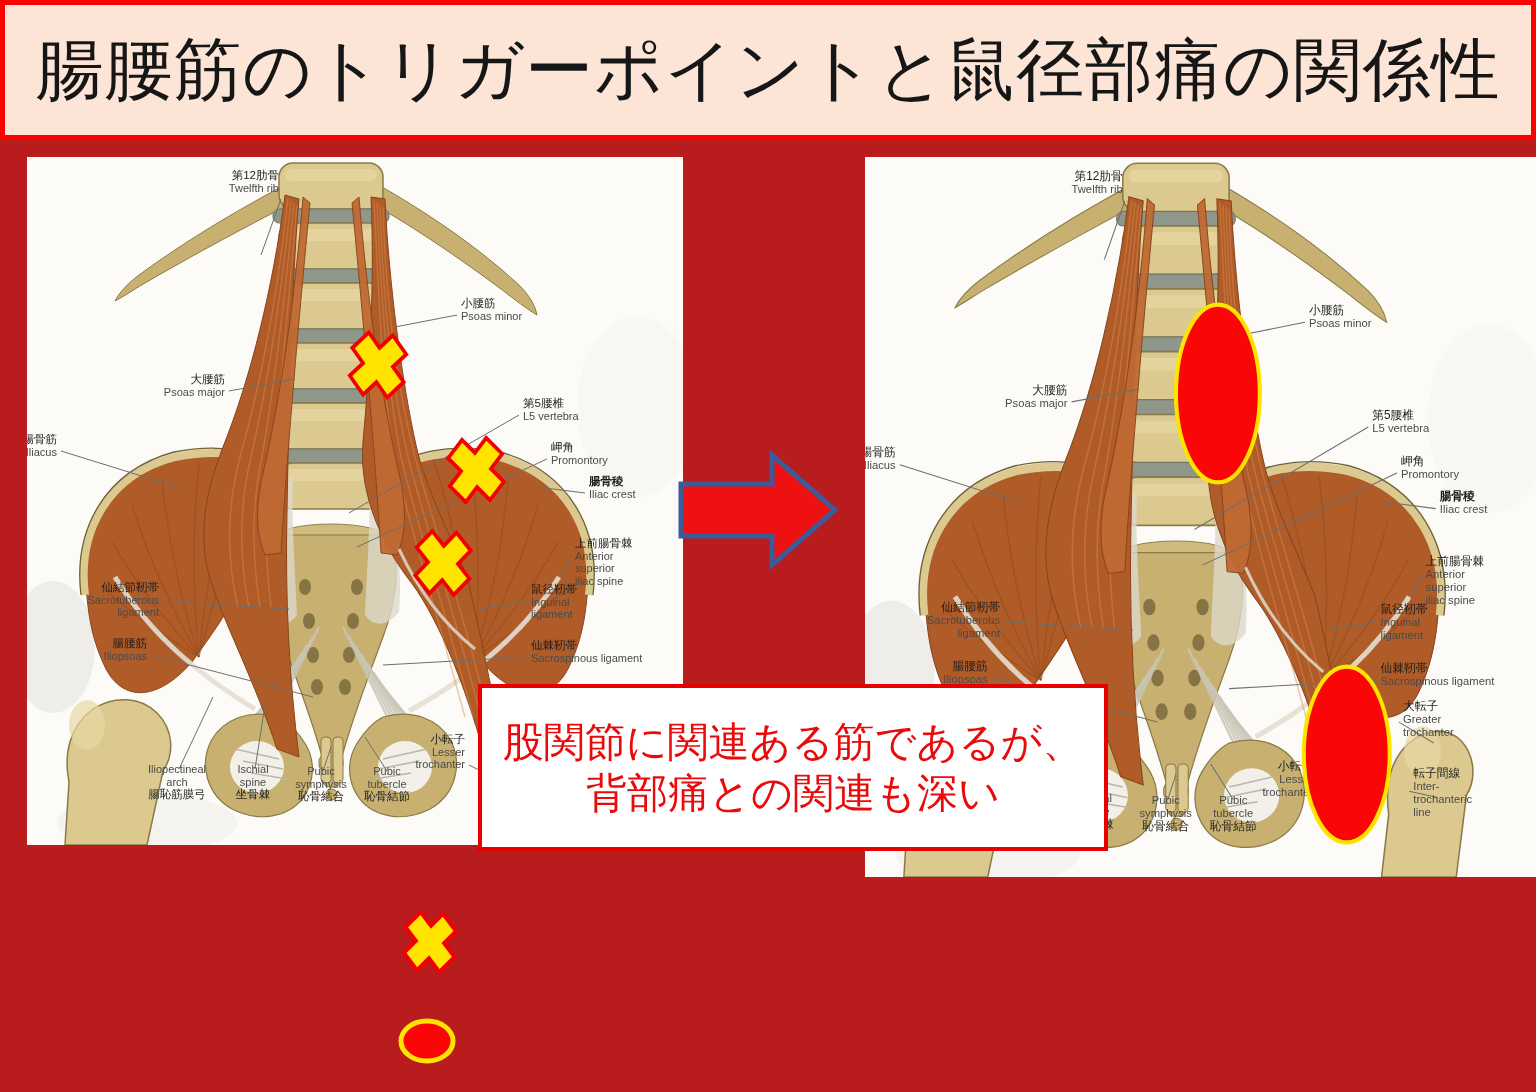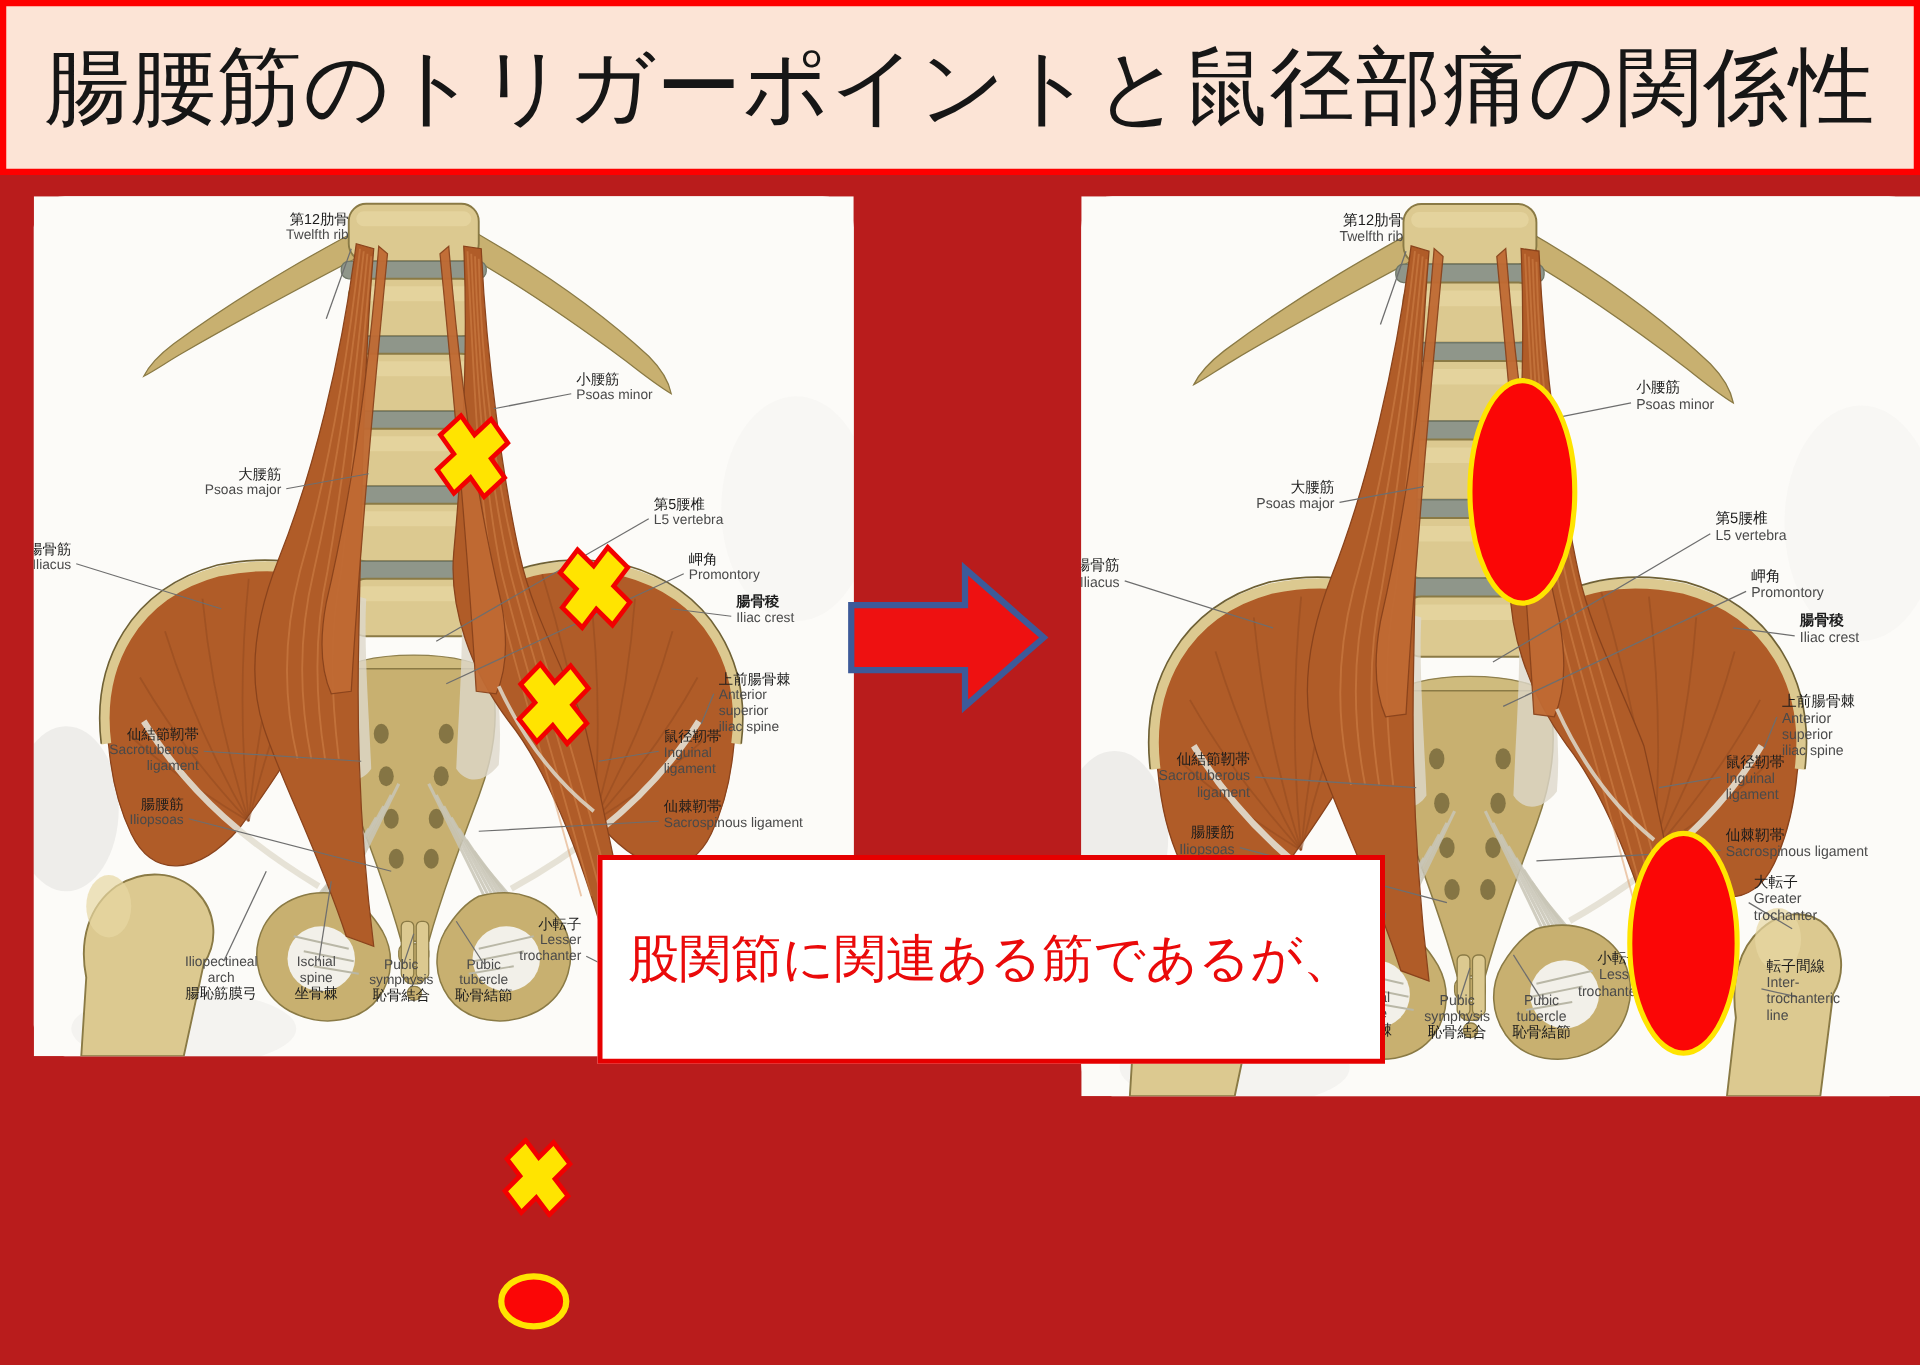--- a/index.html
+++ b/index.html
@@ -469,20 +469,21 @@
         <ellipse cx="471" cy="571" rx="42" ry="84" fill="#fb0606" stroke="#ffe400" stroke-width="4"></ellipse>
       </svg>
     </div>
 
   <svg id="arrow" width="162" height="122" viewBox="0 0 162 122">
     <polygon points="3,35 94,35 94,6 157,61 94,116 94,87 3,87" fill="#ee1111" stroke="#3d5a99" stroke-width="5" stroke-linejoin="miter"></polygon>
   </svg>
 
   <div id="note">
     <div>股関節に関連ある筋であるが、</div>
+    <div>背部痛との関連も深い</div>
   </div>
 
   <svg class="legend-icon" id="legend-x" width="60" height="64" viewBox="0 0 60 64">
       <path d="M -24,-8.16 L -8.16,-8.16 L -8.16,-24 L 8.16,-24 L 8.16,-8.16 L 24,-8.16 L 24,8.16 L 8.16,8.16 L 8.16,24 L -8.16,24 L -8.16,8.16 L -24,8.16 Z" transform="translate(30,32) scale(1,1.15) rotate(49)" fill="#ffe400" stroke="#f20000" stroke-width="7" paint-order="stroke" stroke-linejoin="miter"></path>
     </svg>
   <svg class="legend-icon" id="legend-oval" width="64" height="52" viewBox="0 0 64 52">
     <ellipse cx="32" cy="26" rx="26" ry="20" fill="#fb0606" stroke="#ffe400" stroke-width="5"></ellipse>
   </svg>
 
 </div>

